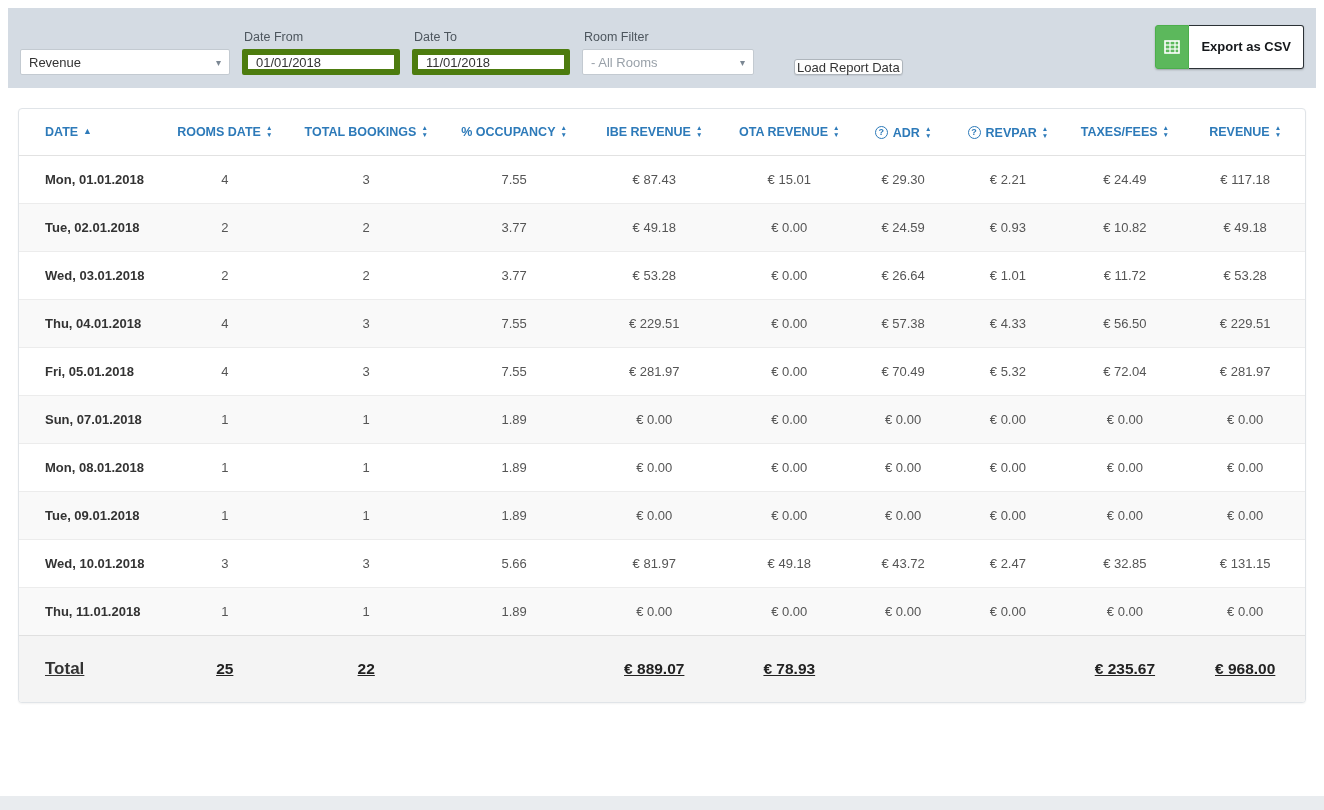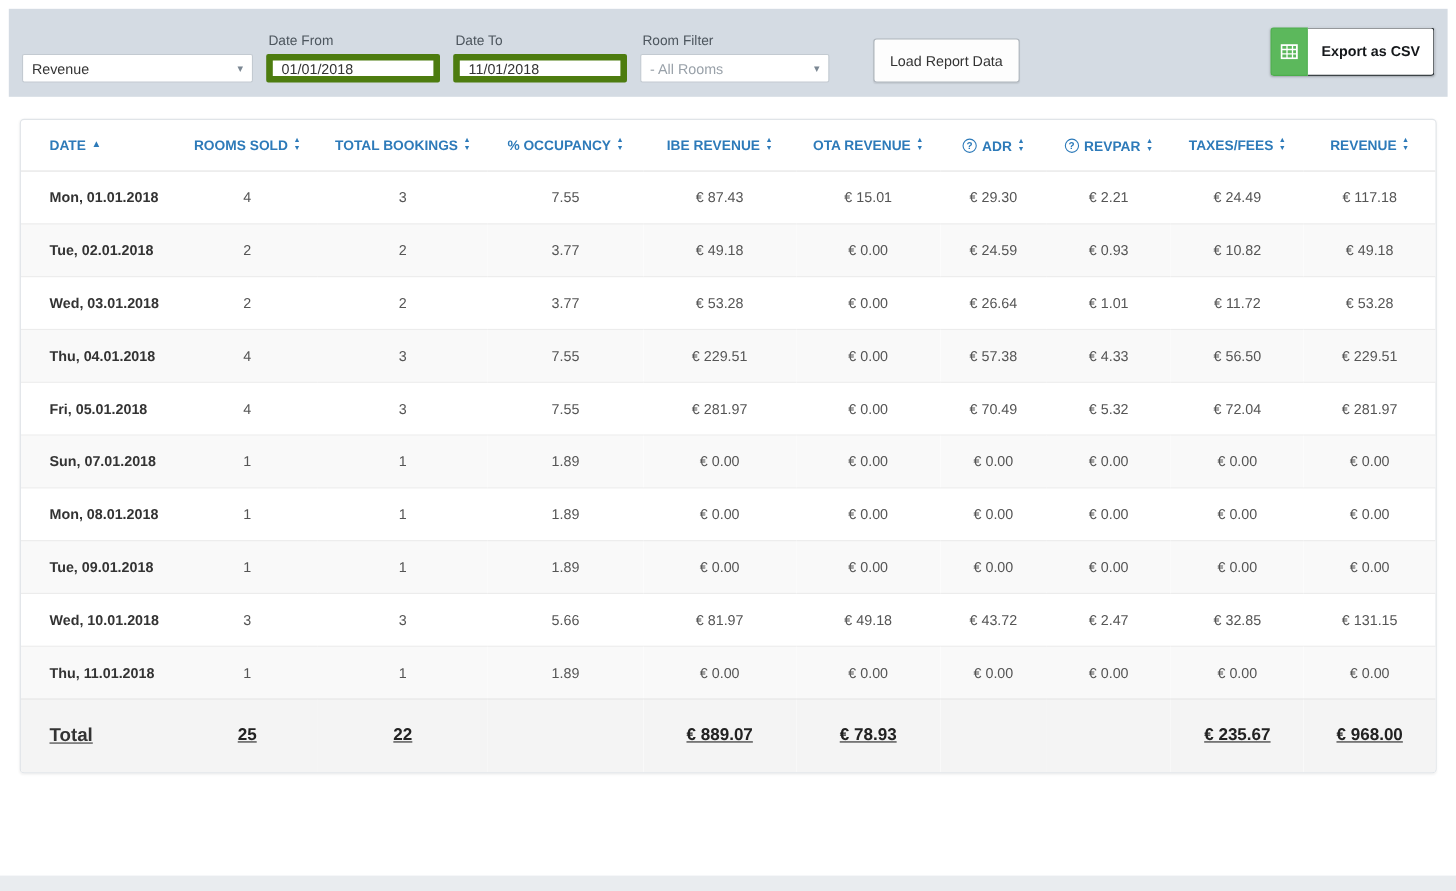--- a/index.html
+++ b/index.html
@@ -36,21 +36,21 @@
     height: 26px; background: #fff;
     border: 1px solid #c3cad1; border-radius: 2px;
     display: flex; align-items: center; justify-content: space-between;
     padding: 0 8px; font-size: 13px; color: #333; cursor: pointer;
   }
   .select .caret { color: #7b8793; font-size: 10px; margin-left: 8px; }
   .select.report { width: 210px; }
   .select.rooms { width: 172px; }
   .select.rooms .sel-text { color: #99a1a9; }
   .btn-load {
-    height: 40px; margin-left: 28px; padding: 0 14px;
+    height: 16px; margin-left: 28px; padding: 0 2px;
     background: #fdfdfd; border: 1px solid #aeb5bc; border-radius: 3px;
     font-size: 13px; color: #333; cursor: pointer;
     font-family: "Liberation Sans", sans-serif;
     box-shadow: 0 1px 1px rgba(0,0,0,.08);
   }
   .export-group {
     margin-left: auto; align-self: center;
     display: flex; align-items: stretch; height: 44px;
     cursor: pointer; box-shadow: 0 1px 2px rgba(0,0,0,.25);
     border-radius: 3px;
@@ -177,21 +177,21 @@
           <col style="width:9.4%">
         <col style="width:9.3%">
       </colgroup>
       <thead>
         <tr>
             <th class="col-date"><span class="th-wrap">
                 <span class="th-label">DATE</span>
                 <span class="sort-asc">▲</span>
               </span></th>
             <th><span class="th-wrap">
-                <span class="th-label">ROOMS SOLD</span>
+                <span class="th-label">ROOMS DATE</span>
                 <span class="sort-both">
                   <span>▲</span>
                   <span>▼</span>
                 </span>
               </span></th>
             <th><span class="th-wrap">
                 <span class="th-label">TOTAL BOOKINGS</span>
                 <span class="sort-both">
                   <span>▲</span>
                   <span>▼</span>

